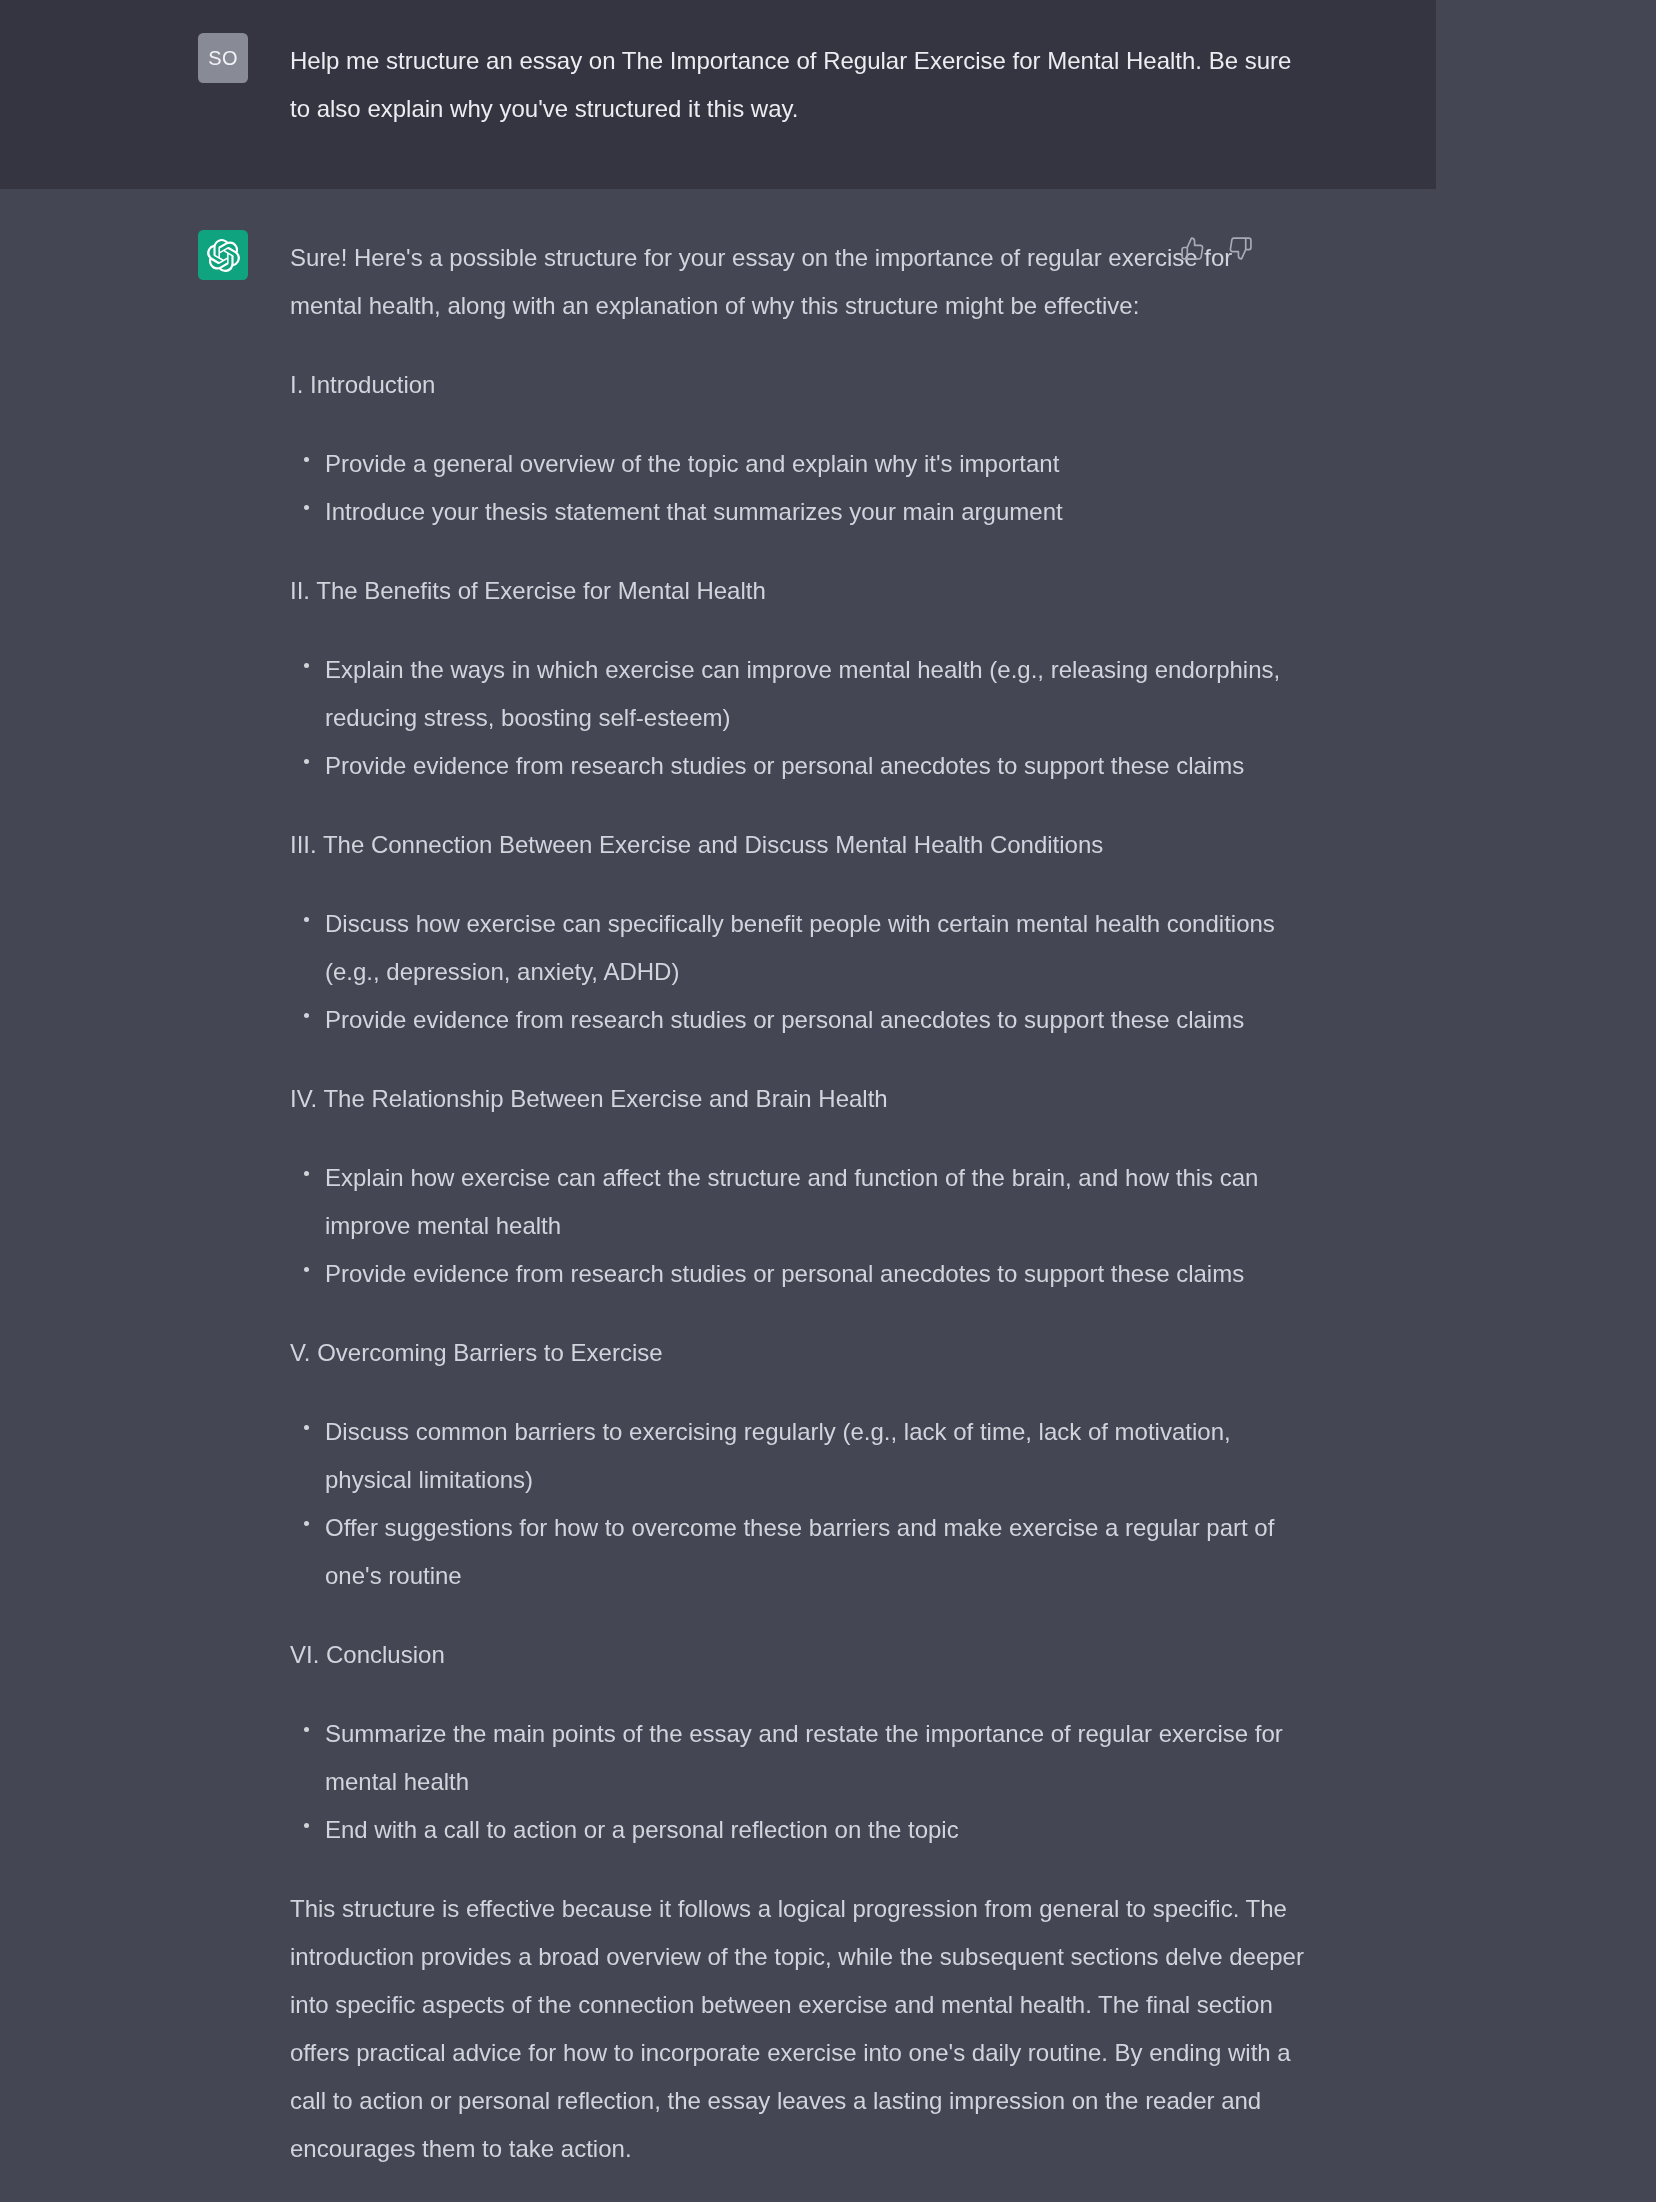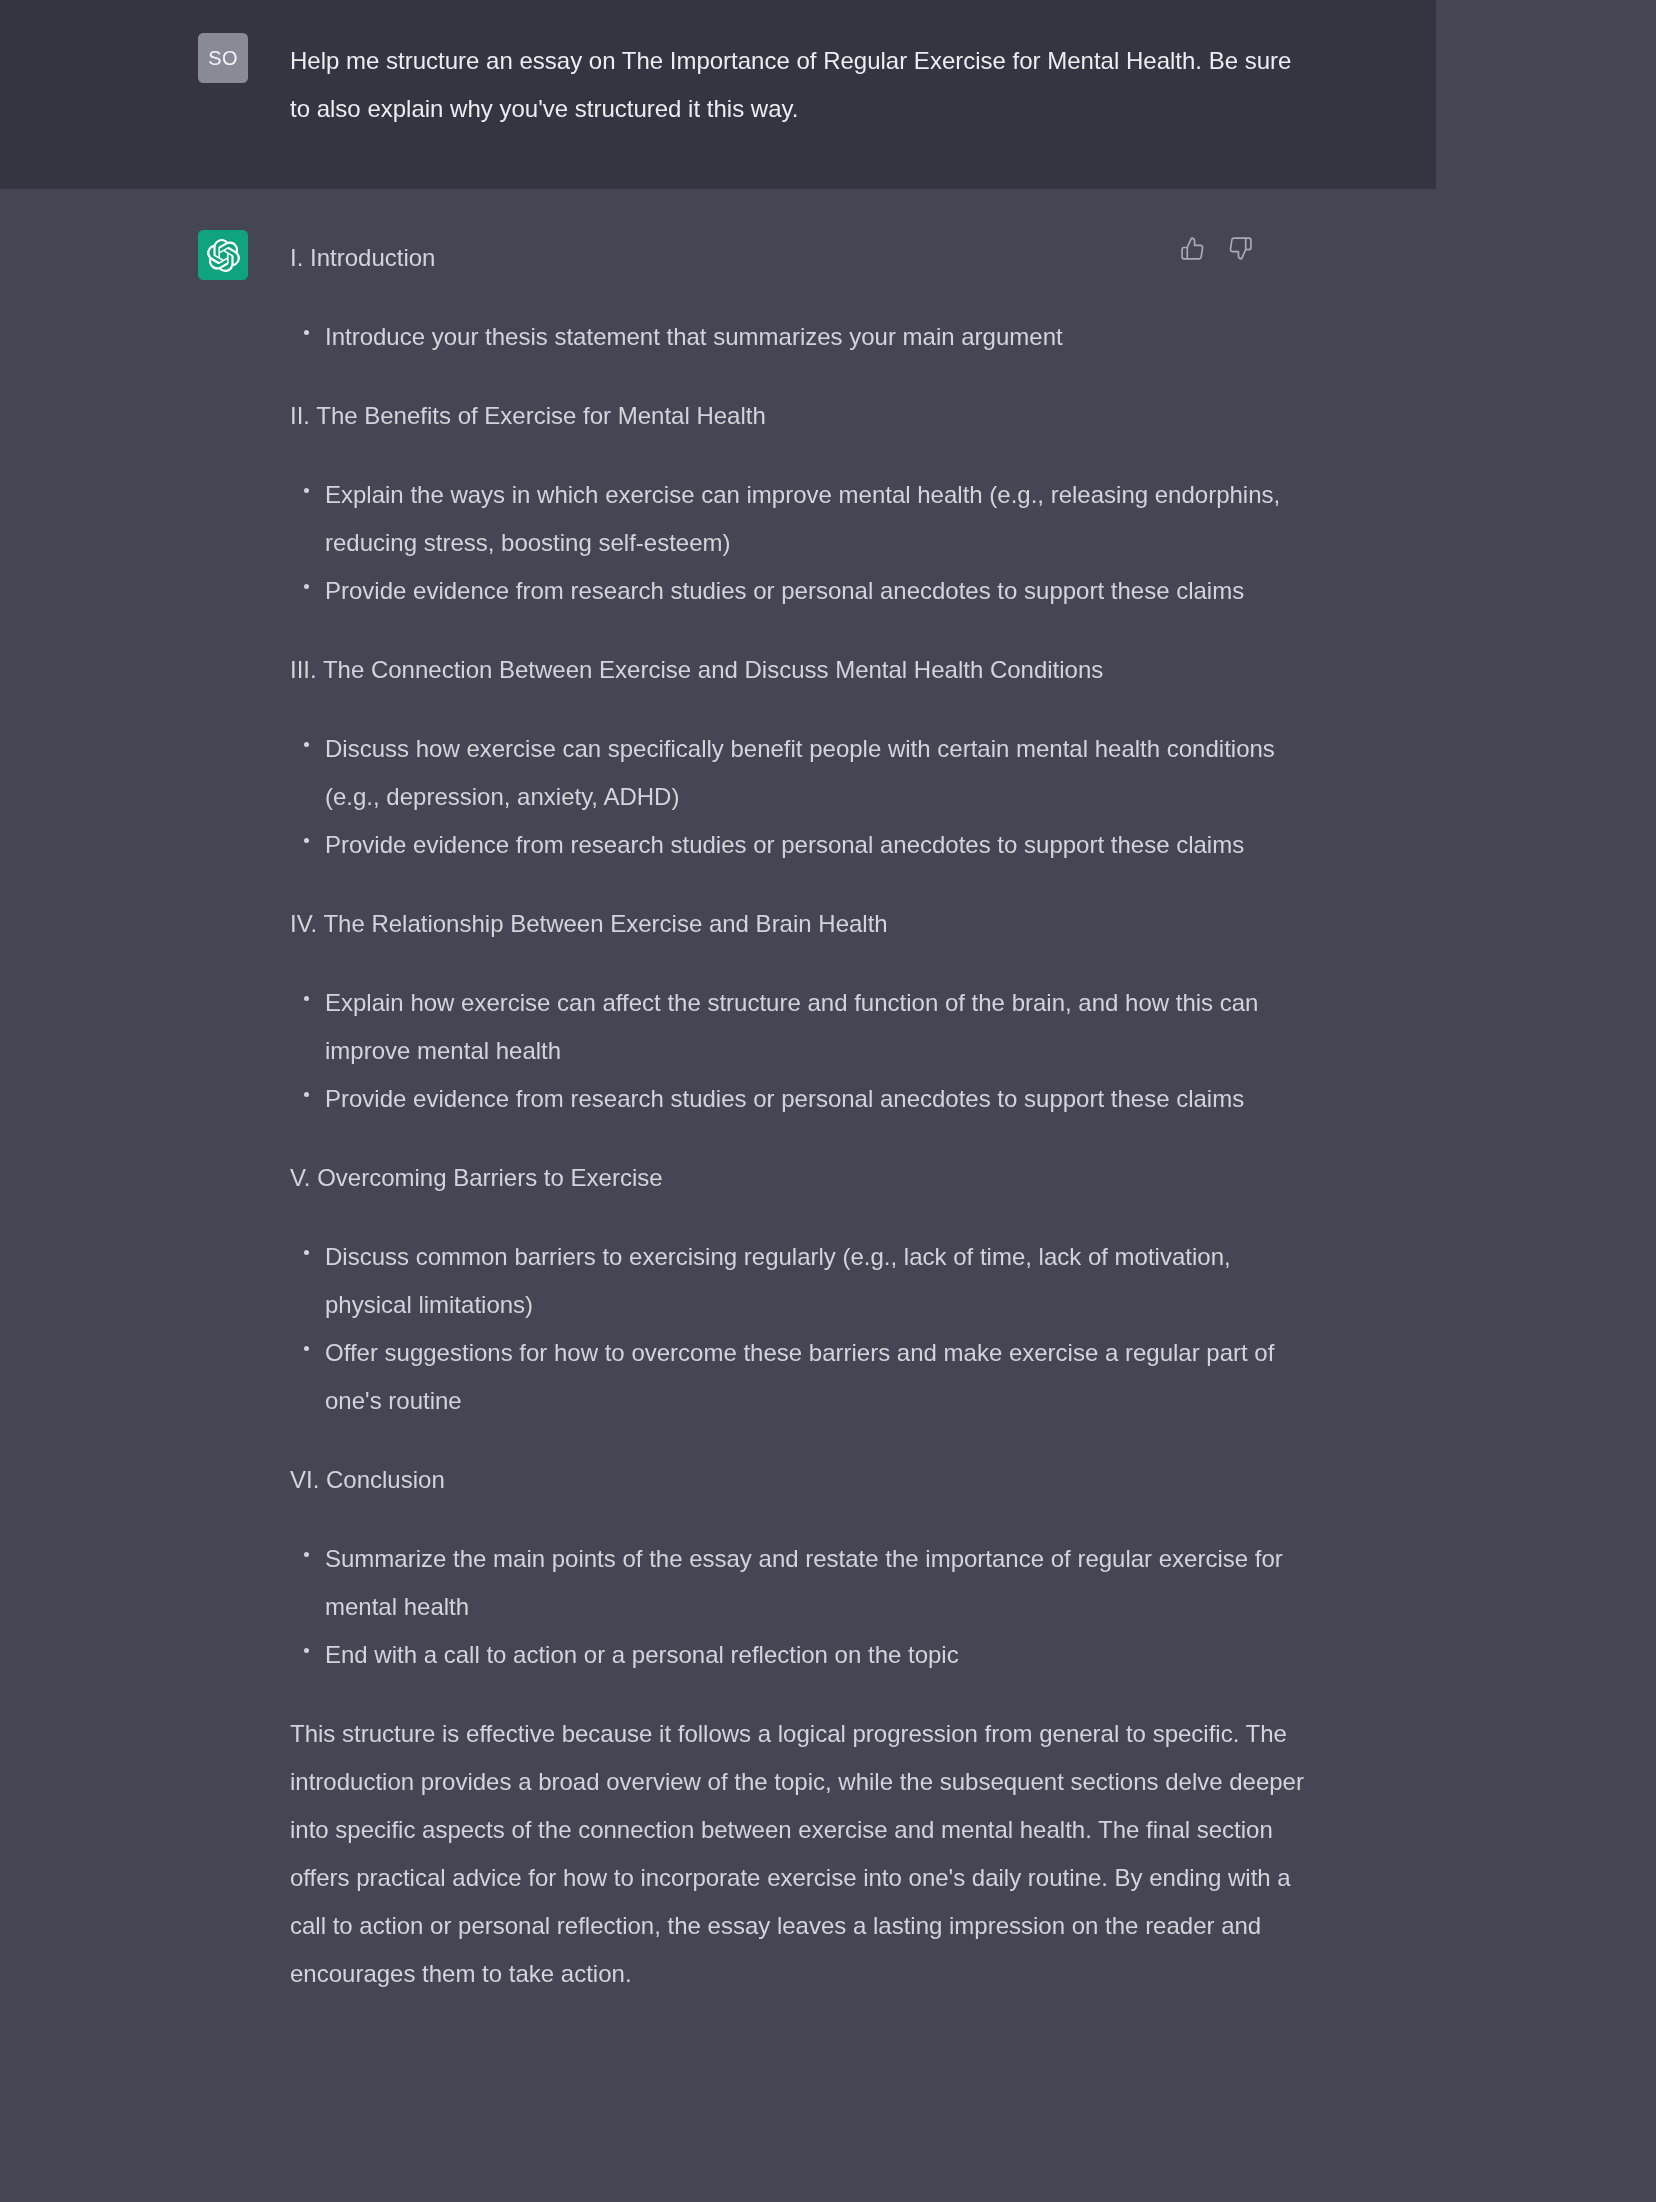--- a/index.html
+++ b/index.html
@@ -143,22 +143,24 @@
   </section>
 
   <section class="assistant-section">
     <div class="msg-row">
       <div class="avatar bot-avatar">
         <svg viewBox="0 0 24 24" fill="#ffffff" xmlns="http://www.w3.org/2000/svg">
           <path d="M22.2819 9.8211a5.9847 5.9847 0 0 0-.5157-4.9108 6.0462 6.0462 0 0 0-6.5098-2.9A6.0651 6.0651 0 0 0 4.9807 4.1818a5.9847 5.9847 0 0 0-3.9977 2.9 6.0462 6.0462 0 0 0 .7427 7.0966 5.98 5.98 0 0 0 .511 4.9107 6.051 6.051 0 0 0 6.5146 2.9001A5.9847 5.9847 0 0 0 13.2599 24a6.0557 6.0557 0 0 0 5.7718-4.2058 5.9894 5.9894 0 0 0 3.9977-2.9001 6.0557 6.0557 0 0 0-.7475-7.073zM13.2599 22.4301a4.4755 4.4755 0 0 1-2.8764-1.0408l.1419-.0804 4.7783-2.7582a.7948.7948 0 0 0 .3927-.6813v-6.7369l2.02 1.1686a.071.071 0 0 1 .038.052v5.5826a4.504 4.504 0 0 1-4.4945 4.4944zm-9.6607-4.1254a4.4708 4.4708 0 0 1-.5346-3.0137l.142.0852 4.783 2.7582a.7712.7712 0 0 0 .7806 0l5.8428-3.3685v2.3324a.0804.0804 0 0 1-.0332.0615L9.74 19.9502a4.4992 4.4992 0 0 1-6.1408-1.6455zM2.3408 7.8956a4.485 4.485 0 0 1 2.3655-1.9728V11.6a.7664.7664 0 0 0 .3879.6765l5.8144 3.3543-2.0201 1.1685a.0757.0757 0 0 1-.071 0L4.0872 13.857a4.504 4.504 0 0 1-1.7464-5.9614zm16.5963 3.8558-5.8334-3.3874L15.1192 7.2a.0757.0757 0 0 1 .071 0l4.8303 2.7913a4.4944 4.4944 0 0 1-.6765 8.1042v-5.6772a.79.79 0 0 0-.4069-.6669zm2.0107-3.0231-.142-.0852-4.7735-2.7818a.7759.7759 0 0 0-.7854 0L9.409 9.2297V6.8974a.0662.0662 0 0 1 .0284-.0615l4.8303-2.7866a4.4992 4.4992 0 0 1 6.6802 4.66zM8.3065 12.863l-2.02-1.1638a.0804.0804 0 0 1-.038-.0567V6.0742a4.4992 4.4992 0 0 1 7.3757-3.4537l-.142.0805L8.704 5.459a.7948.7948 0 0 0-.3927.6813zm1.0976-2.3654 2.602-1.4998 2.6069 1.4998v2.9994l-2.5974 1.4997-2.6067-1.4997z"></path>
         </svg>
       </div>
       <div class="content assistant-content" id="assistant-blocks">
+          <p>Sure! Here's a possible structure for your essay on the importance of regular exercise for mental health, along with an explanation of why this structure might be effective:</p>
           <p>I. Introduction</p>
           <ul>
+            <li>Provide a general overview of the topic and explain why it's important</li>
             <li>Introduce your thesis statement that summarizes your main argument</li>
           </ul>
           <p>II. The Benefits of Exercise for Mental Health</p>
           <ul>
             <li>Explain the ways in which exercise can improve mental health (e.g., releasing endorphins, reducing stress, boosting self-esteem)</li>
             <li>Provide evidence from research studies or personal anecdotes to support these claims</li>
           </ul>
           <p>III. The Connection Between Exercise and Discuss Mental Health Conditions</p>
           <ul>
             <li>Discuss how exercise can specifically benefit people with certain mental health conditions (e.g., depression, anxiety, ADHD)</li>

